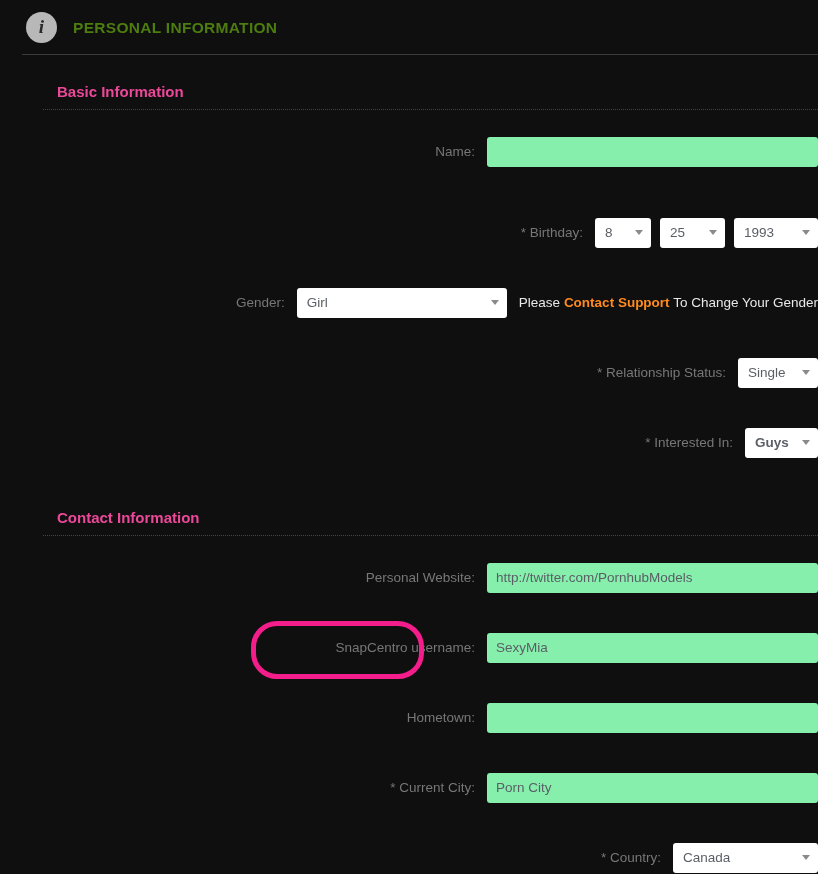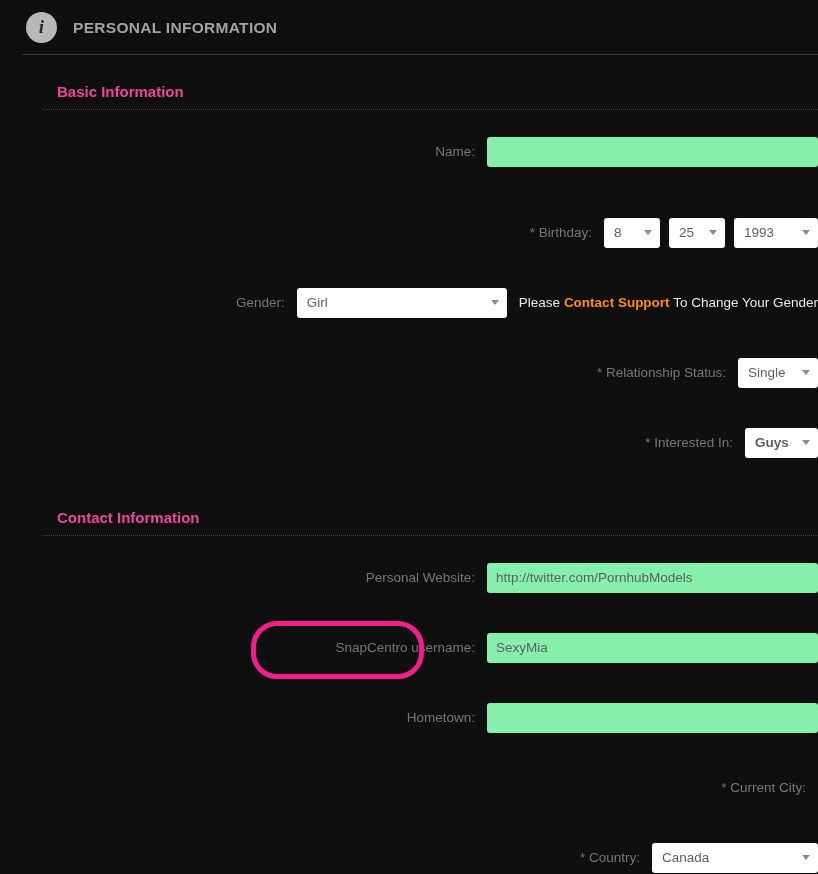--- a/index.html
+++ b/index.html
@@ -49,21 +49,21 @@
     font-family: "Liberation Serif", serif;
     font-style: italic;
     font-weight: bold;
     font-size: 19px;
     color: #2a2a2a;
     line-height: 1;
     position: relative;
     top: -1px;
   }
   .page-title {
-    color: #a3a3a3;
+    color: #4d7c0f;
     font-size: 15.5px;
     font-weight: bold;
     letter-spacing: 0.3px;
   }
 
   
   .form-body {
     padding: 0;
   }
 
@@ -144,26 +144,26 @@
   .select-box .caret {
     margin-left: 10px;
     width: 0;
     height: 0;
     border-left: 4.5px solid transparent;
     border-right: 4.5px solid transparent;
     border-top: 5px solid #8a8a8a;
     flex: 0 0 auto;
   }
   .sel-month { width: 56px; }
-  .sel-day   { width: 56px; }
+  .sel-day   { width: 65px; }
   .sel-year  { width: 84px; }
   .sel-gender { width: 210px; }
   .sel-rel    { width: 80px; }
   .sel-interest { width: 73px; font-weight: bold; }
-  .sel-country  { width: 166px; }
+  .sel-country  { width: 145px; }
 
   .birthday-group .select-box + .select-box { margin-left: 9px; }
 
   .gender-note {
     margin-left: 12px;
     font-size: 13.5px;
     color: #e8e8e8;
     white-space: nowrap;
   }
   .gender-note a {
@@ -286,20 +286,23 @@
 
     <div class="field-row" style="margin-top:39px;">
       <div class="field-label">Hometown:</div>
       <div class="field-control">
         <input class="text-input wide" type="text" value="" style="">
       </div>
     </div>
 
     <div class="field-row" style="margin-top:39px;">
       <div class="field-label">* Current City:</div>
+      <div class="field-control">
+        <input class="text-input wide" type="text" value="Porn City" style="">
+      </div>
     </div>
 
     <div class="field-row" style="margin-top:39px;">
       <div class="field-label">* Country:</div>
       <div class="field-control">
         <div class="select-box sel-country">
           <span class="sel-value">Canada</span>
           <span class="caret"></span>
         </div>
       </div>

